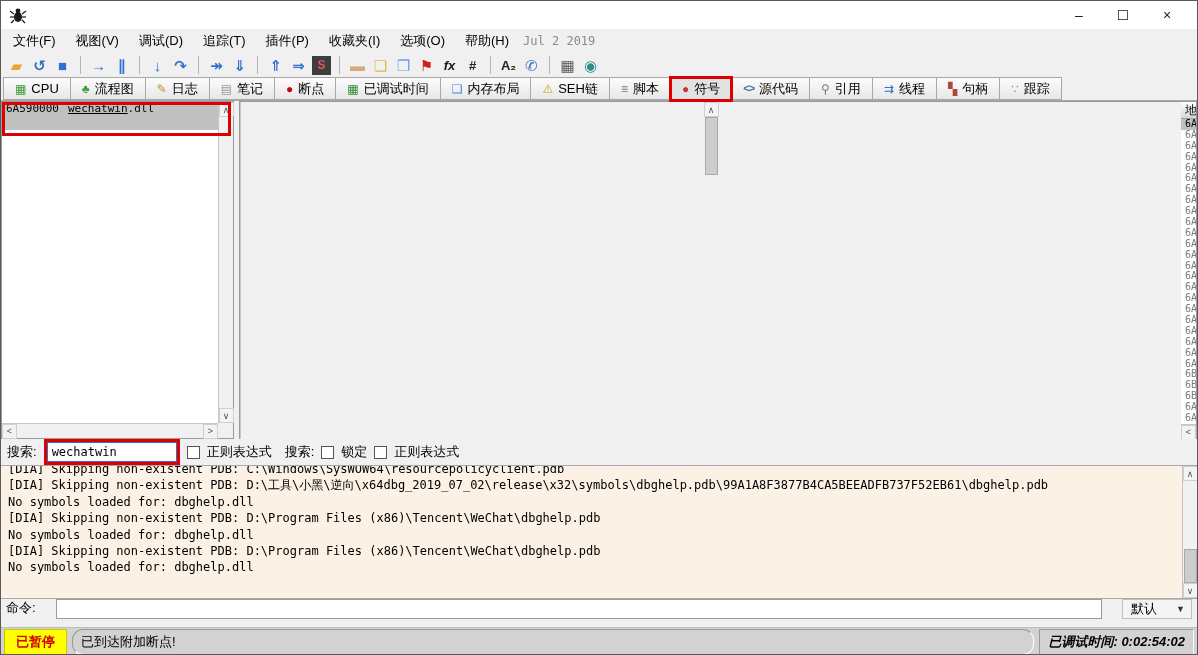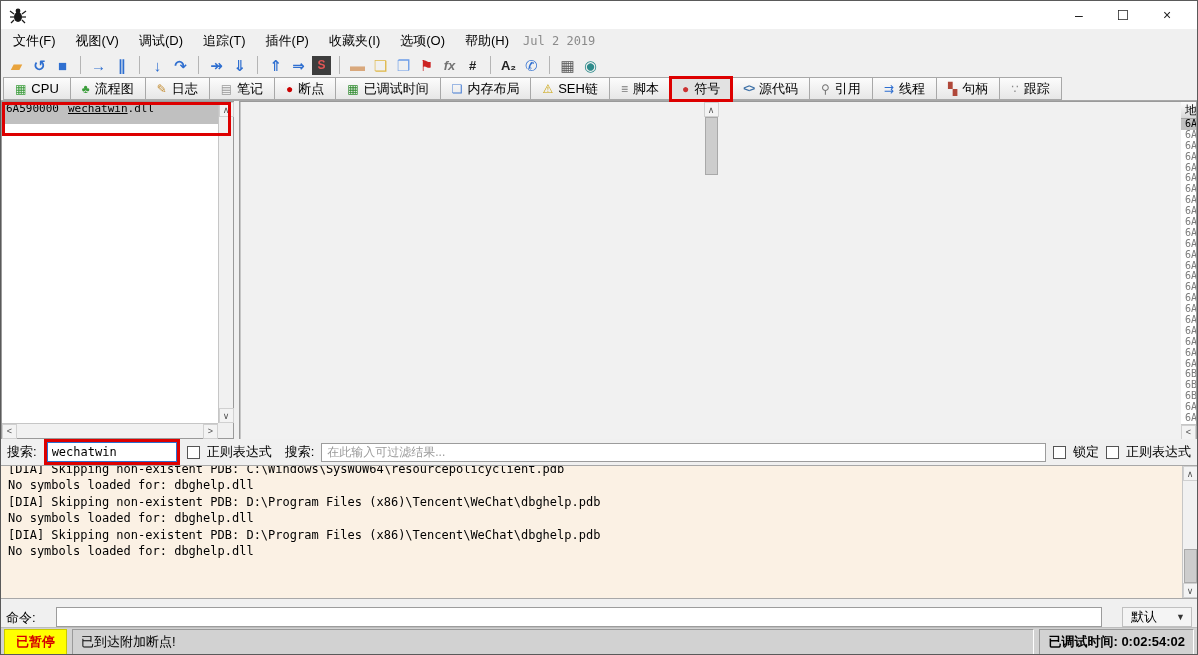--- a/index.html
+++ b/index.html
@@ -49,21 +49,21 @@
   .sympanel{flex:1;min-width:0;}
 
   .thead{height:17px;display:flex;background:linear-gradient(#fefefe,#d7d7d7);border-bottom:1px solid #a0a0a0;
          font-size:12px;white-space:nowrap;overflow:hidden;}
   .th{padding:0 4px;border-right:1px solid #b4b4b4;overflow:hidden;}
   .tbody{overflow:hidden;background:#fff;}
 
   
   .mod-col-base{width:62px;flex:0 0 auto;}
   .mod-col-mod{flex:1;}
-  .modrow{height:22px;display:flex;font:11px "DejaVu Sans Mono","Liberation Mono",monospace;line-height:13px;}
+  .modrow{height:28px;display:flex;font:11px "DejaVu Sans Mono","Liberation Mono",monospace;line-height:13px;}
   .modrow.selected{background:#c0c0c0;}
   .modrow .c{padding:0 4px;white-space:nowrap;overflow:hidden;}
   .mod-underline{text-decoration:underline;}
   .mod-anno{position:absolute;left:0;top:0;width:229px;height:34px;border:3px solid #dd0000;pointer-events:none;z-index:6;}
 
   
   .sym-col-addr{width:66px;flex:0 0 auto;}
   .trow{height:10.9px;display:flex;font:10px "DejaVu Sans Mono","Liberation Mono",monospace;line-height:10.9px;white-space:nowrap;}
   .trow .c{padding:0 4px;overflow:hidden;}
   .trow .addr{color:#7b7b7b;}
@@ -92,32 +92,32 @@
 
   
   .log{height:134px;background:#fbf1e4;border-top:1px solid #a8a8a8;border-bottom:1px solid #a8a8a8;
        position:relative;overflow:hidden;flex:0 0 auto;padding:0 4px 0 7px;}
   .loglines{margin-top:-5px;}
   .logline{font:12px "DejaVu Sans Mono","Liberation Mono",monospace;line-height:16.4px;white-space:nowrap;}
   .logscroll{position:absolute;right:0;top:0;bottom:0;width:15px;border-left:1px solid #c6c6c6;background:#f1f1f1;
              display:flex;flex-direction:column;align-items:center;}
 
   
-  .cmdrow{height:28px;display:flex;align-items:flex-end;padding:0 5px;gap:20px;flex:0 0 auto;font-size:13px;}
+  .cmdrow{height:28px;display:flex;align-items:flex-start;padding:0 5px;gap:20px;flex:0 0 auto;font-size:13px;}
   .cmd-input{flex:1;height:20px;border:1px solid #9c9c9c;padding:1px 5px;outline:none;}
   .combo{width:70px;height:20px;display:flex;align-items:center;border:1px solid #c0c0c0;background:#f4f4f4;padding-left:8px;font-size:13px;}
   .combo .arrow{margin-left:auto;padding-right:6px;font-size:9px;color:#333;}
 
   
   .statusbar{height:29px;background:#d2d2d2;display:flex;align-items:center;padding:2px 3px;gap:5px;flex:0 0 auto;border-top:1px solid #bdbdbd;}
   .badge{background:#ffff00;color:#d40000;font-weight:bold;font-size:13px;padding:3px 11px;border:1px solid #c9c900;}
   .spanel{border:1px solid;border-color:#9a9a9a #ffffff #ffffff #9a9a9a;background:#d2d2d2;
           padding:3px 8px;font-size:13px;white-space:nowrap;}
-  .spanel.msg{flex:1;}
-  .spanel.time{font-weight:bold;}
+  .spanel.msg{flex:1;border-radius:11px;}
+  .spanel.time{font-weight:bold;font-style:italic;}
 </style>
 </head>
 <body>
 
 <div id="app">
 
   <div class="titlebar">
     <svg class="appicon" viewBox="0 0 18 18">
       <ellipse cx="9" cy="11" rx="4" ry="5" fill="#1a1a1a"></ellipse>
       <circle cx="9" cy="5" r="2.4" fill="#1a1a1a"></circle>
@@ -230,21 +230,21 @@
 
       <span class="tbtn">
         <span class="tglyph" style="color: rgb(111, 159, 232);">❐</span>
       </span>
 
       <span class="tbtn">
         <span class="tglyph" style="color: rgb(204, 34, 34);">⚑</span>
       </span>
 
       <span class="tbtn fx">
-        <span class="tglyph" style="color: #737373;">fx</span>
+        <span class="tglyph" style="color: #0f172a;">fx</span>
       </span>
 
       <span class="tbtn txt">
         <span class="tglyph" style="color: rgb(34, 34, 34);">#</span>
       </span>
 
       <span class="tbtn sep">
         
       </span>
 
@@ -539,31 +539,31 @@
   </div>
 
   <div class="searchrow">
     <span class="cblabel">搜索:</span>
     <span class="redbox">
       <input class="search-input" type="text" value="wechatwin" style="">
     </span>
     <span class="cb"></span>
     <span class="cblabel">正则表达式</span>
     <span class="cblabel" style="margin-left:6px;">搜索:</span>
-    <input class="filter-input" type="text" placeholder="在此输入可过滤结果..." style="">
     <span class="cb"></span>
     <span class="cblabel">锁定</span>
     <span class="cb"></span>
     <span class="cblabel">正则表达式</span>
   </div>
 
   <div class="log">
     <div class="loglines">
 
     <div class="logline">[DIA] Skipping non-existent PDB: C:\Windows\SysWOW64\resourcepolicyclient.pdb</div>
+        <div class="logline">[DIA] Skipping non-existent PDB: D:\工具\小黑\逆向\x64dbg_2019_07_02\release\x32\symbols\dbghelp.pdb\99A1A8F3877B4CA5BEEADFB737F52EB61\dbghelp.pdb</div>
         <div class="logline">No symbols loaded for: dbghelp.dll</div>
         <div class="logline">[DIA] Skipping non-existent PDB: D:\Program Files (x86)\Tencent\WeChat\dbghelp.pdb</div>
         <div class="logline">No symbols loaded for: dbghelp.dll</div>
         <div class="logline">[DIA] Skipping non-existent PDB: D:\Program Files (x86)\Tencent\WeChat\dbghelp.pdb</div>
         <div class="logline">No symbols loaded for: dbghelp.dll</div>
       </div>
     <div class="logscroll">
       <span class="sarrow">∧</span>
       <span class="vspace"></span>
       <span class="vthumb" style="height:34px;"></span>

